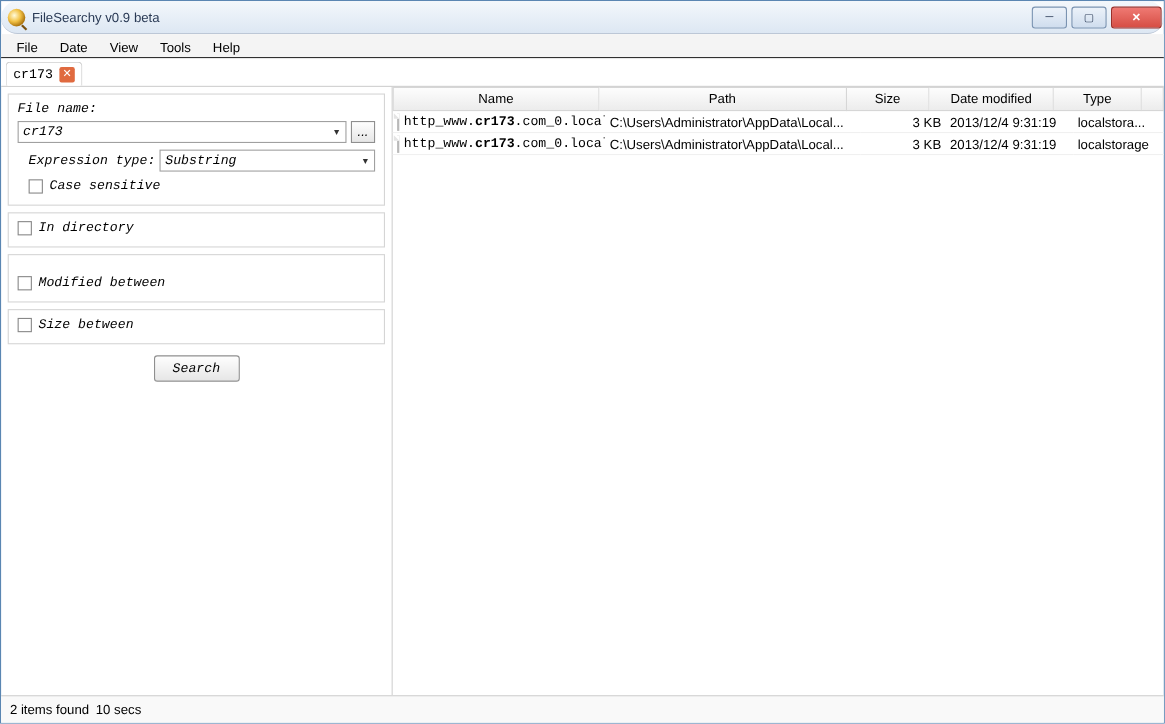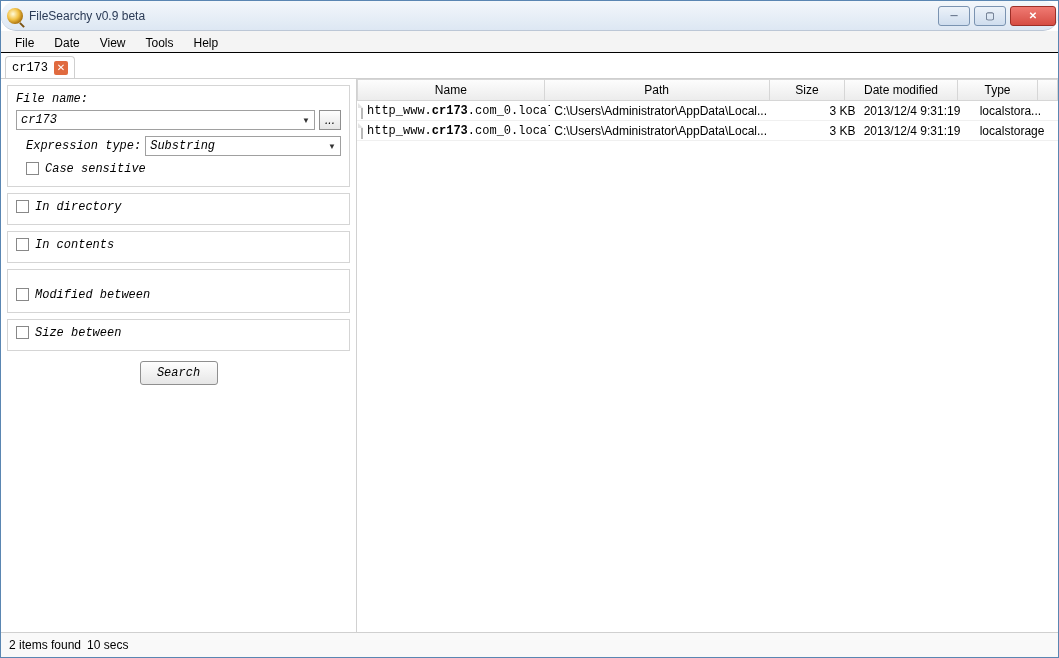--- a/index.html
+++ b/index.html
@@ -108,21 +108,21 @@
   display: flex; align-items: center; justify-content: space-between;
   min-width: 100px;
 }
 .arrow { font-size: 8px; color: #333; margin-left: 4px; }
 .browsebtn {
   width: 22px; height: 20px;
   border: 1px solid #8f8f8f;
   background: linear-gradient(#fefefe,#e6e6e6);
   display: flex; align-items: center; justify-content: center;
 }
-.chkrow { display: flex; gap: 6px; margin-top: 6px; }
+.chkrow { display: flex; align-items: center; gap: 6px; margin-top: 6px; }
 .checkbox {
   width: 13px; height: 13px;
   border: 1px solid #888; background: #fff;
 }
 .searchbtn-wrap { display: flex; justify-content: center; padding: 4px 0 4px 0; }
 .searchbtn {
   width: 78px; height: 24px;
   border: 1px solid #8f8f8f;
   border-radius: 3px;
   background: linear-gradient(#fefefe,#e6e6e6);
@@ -228,26 +228,20 @@
         </div>
       </div>
 
       <div class="panel">
         <div class="chkrow" style="margin-top:0">
           <span class="checkbox"></span>
           <span class="mono">In directory</span>
         </div>
       </div>
 
-      <div class="panel">
-        <div class="chkrow" style="margin-top:0">
-          <span class="checkbox"></span>
-          <span class="mono">In contents</span>
-        </div>
-      </div>
 
       <div class="panel">
         <div class="chkrow" style="margin-top:12px">
           <span class="checkbox"></span>
           <span class="mono">Modified between</span>
         </div>
       </div>
 
       <div class="panel">
         <div class="chkrow" style="margin-top:0">

